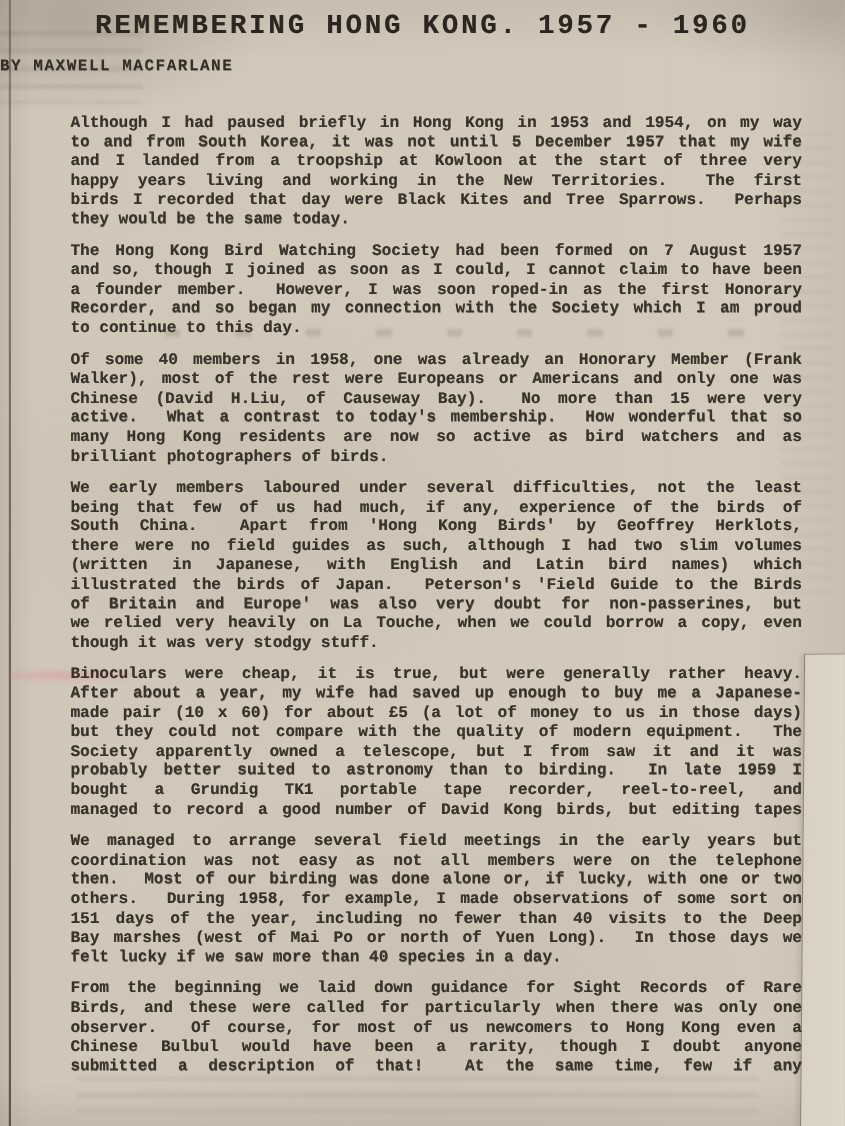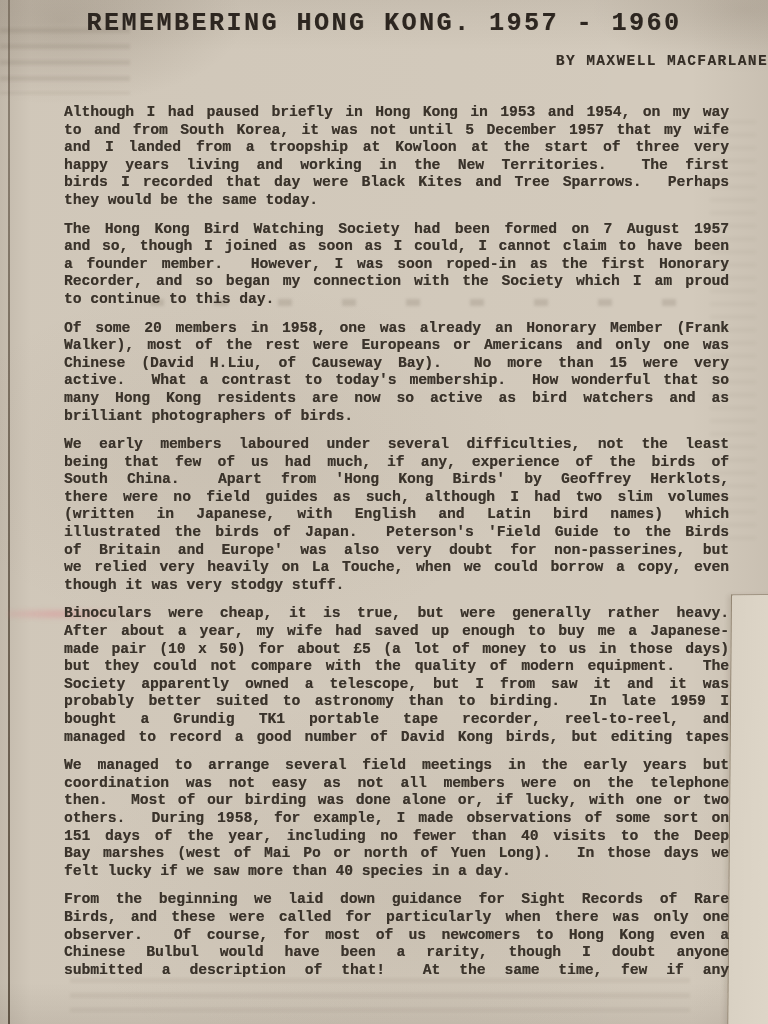--- a/index.html
+++ b/index.html
@@ -91,21 +91,21 @@
     font-weight: bold;
     letter-spacing: 2.5px;
     color: #2d2620;
     text-shadow: 0.4px 0.4px 0.6px rgba(45,38,32,0.45);
     white-space: nowrap;
   }
   .doc-byline {
     position: absolute;
     top: 53px; left: 0;
     width: 768px;
-    text-align: right;
+    text-align: left;
     font-size: 14.5px;
     font-weight: bold;
     letter-spacing: 1.4px;
     color: #352e26;
     text-shadow: 0.3px 0.3px 0.5px rgba(45,38,32,0.4);
   }
   .doc-body {
     position: absolute;
     left: 64px; top: 104px;
     width: 665px;
@@ -151,42 +151,42 @@
         <div class="line para-end">they would be the same today.</div>
       </div>
       <div class="para">
         <div class="line">The Hong Kong Bird Watching Society had been formed on 7 August 1957</div>
         <div class="line">and so, though I joined as soon as I could, I cannot claim to have been</div>
         <div class="line">a founder member.&nbsp; However, I was soon roped-in as the first Honorary</div>
         <div class="line">Recorder, and so began my connection with the Society which I am proud</div>
         <div class="line para-end">to continue to this day.</div>
       </div>
       <div class="para">
-        <div class="line">Of some 20 members in 1958, one was already an Honorary Member (Frank</div>
+        <div class="line">Of some 40 members in 1958, one was already an Honorary Member (Frank</div>
         <div class="line">Walker), most of the rest were Europeans or Americans and only one was</div>
         <div class="line">Chinese (David H.Liu, of Causeway Bay).&nbsp; No more than 15 were very</div>
         <div class="line">active.&nbsp; What a contrast to today's membership.&nbsp; How wonderful that so</div>
         <div class="line">many Hong Kong residents are now so active as bird watchers and as</div>
         <div class="line para-end">brilliant photographers of birds.</div>
       </div>
       <div class="para">
         <div class="line">We early members laboured under several difficulties, not the least</div>
         <div class="line">being that few of us had much, if any, experience of the birds of</div>
         <div class="line">South China.&nbsp; Apart from 'Hong Kong Birds' by Geoffrey Herklots,</div>
         <div class="line">there were no field guides as such, although I had two slim volumes</div>
         <div class="line">(written in Japanese, with English and Latin bird names) which</div>
         <div class="line">illustrated the birds of Japan.&nbsp; Peterson's 'Field Guide to the Birds</div>
         <div class="line">of Britain and Europe' was also very doubt for non-passerines, but</div>
         <div class="line">we relied very heavily on La Touche, when we could borrow a copy, even</div>
         <div class="line para-end">though it was very stodgy stuff.</div>
       </div>
       <div class="para">
         <div class="line">Binoculars were cheap, it is true, but were generally rather heavy.</div>
         <div class="line">After about a year, my wife had saved up enough to buy me a Japanese-</div>
-        <div class="line">made pair (10 x 50) for about £5 (a lot of money to us in those days)</div>
+        <div class="line">made pair (10 x 60) for about £5 (a lot of money to us in those days)</div>
         <div class="line">but they could not compare with the quality of modern equipment.&nbsp; The</div>
         <div class="line">Society apparently owned a telescope, but I from saw it and it was</div>
         <div class="line">probably better suited to astronomy than to birding.&nbsp; In late 1959 I</div>
         <div class="line">bought a Grundig TK1 portable tape recorder, reel-to-reel, and</div>
         <div class="line">managed to record a good number of David Kong birds, but editing tapes</div>
       </div>
       <div class="para">
         <div class="line">We managed to arrange several field meetings in the early years but</div>
         <div class="line">coordination was not easy as not all members were on the telephone</div>
         <div class="line">then.&nbsp; Most of our birding was done alone or, if lucky, with one or two</div>

